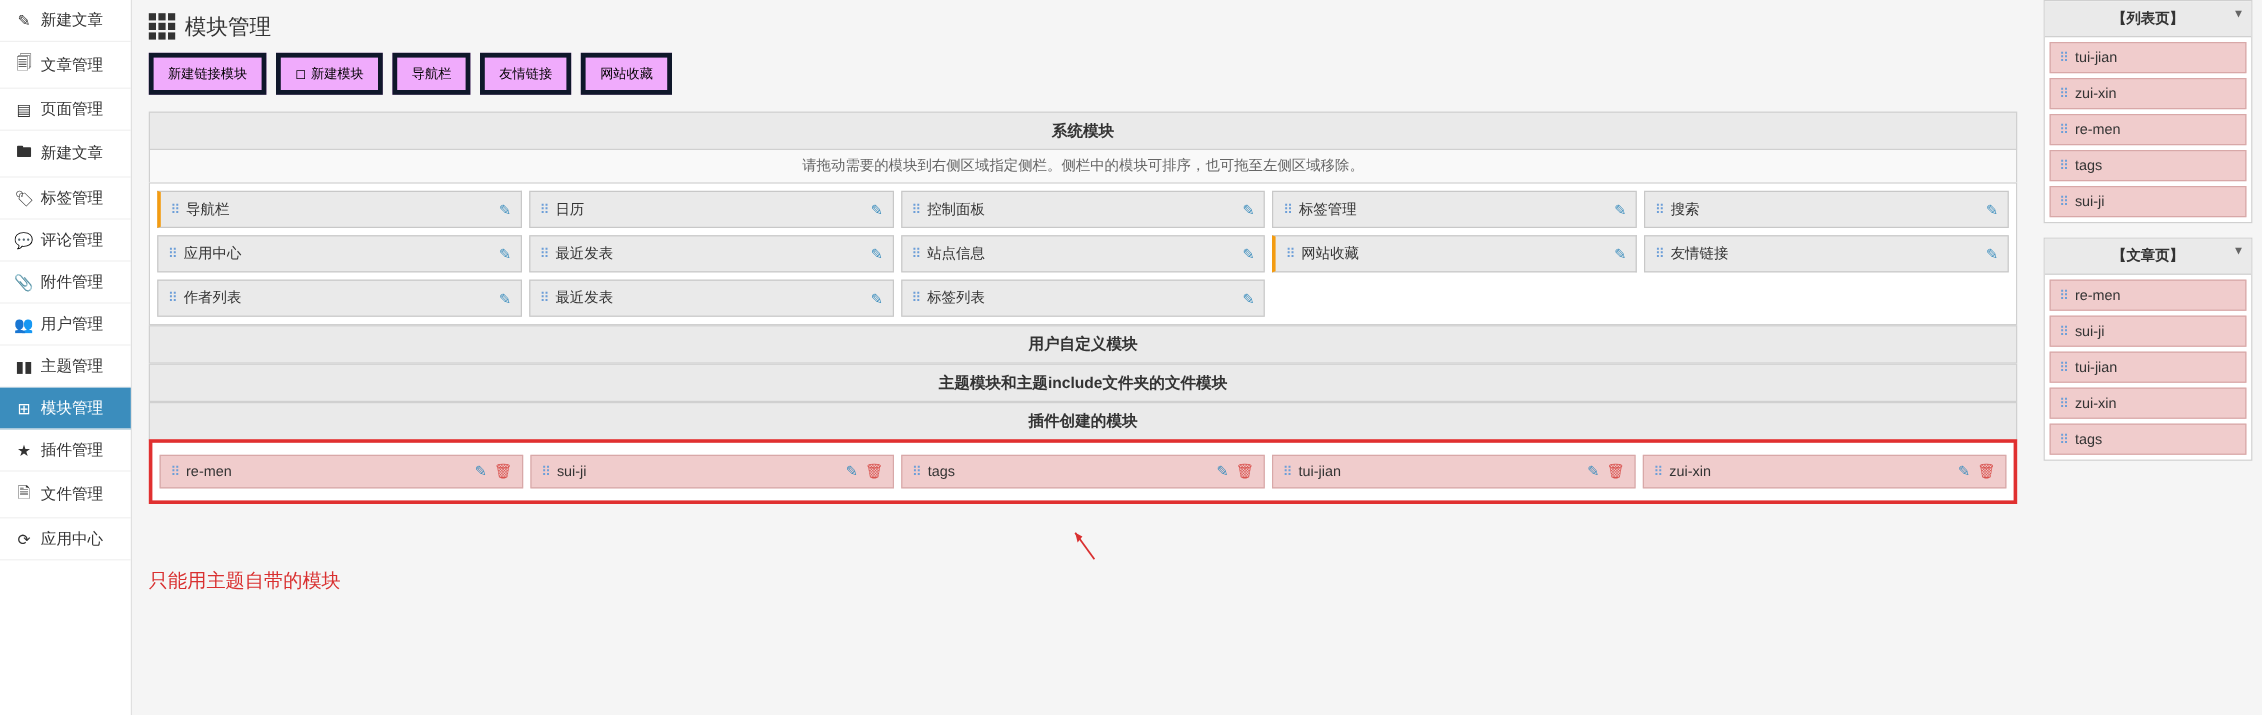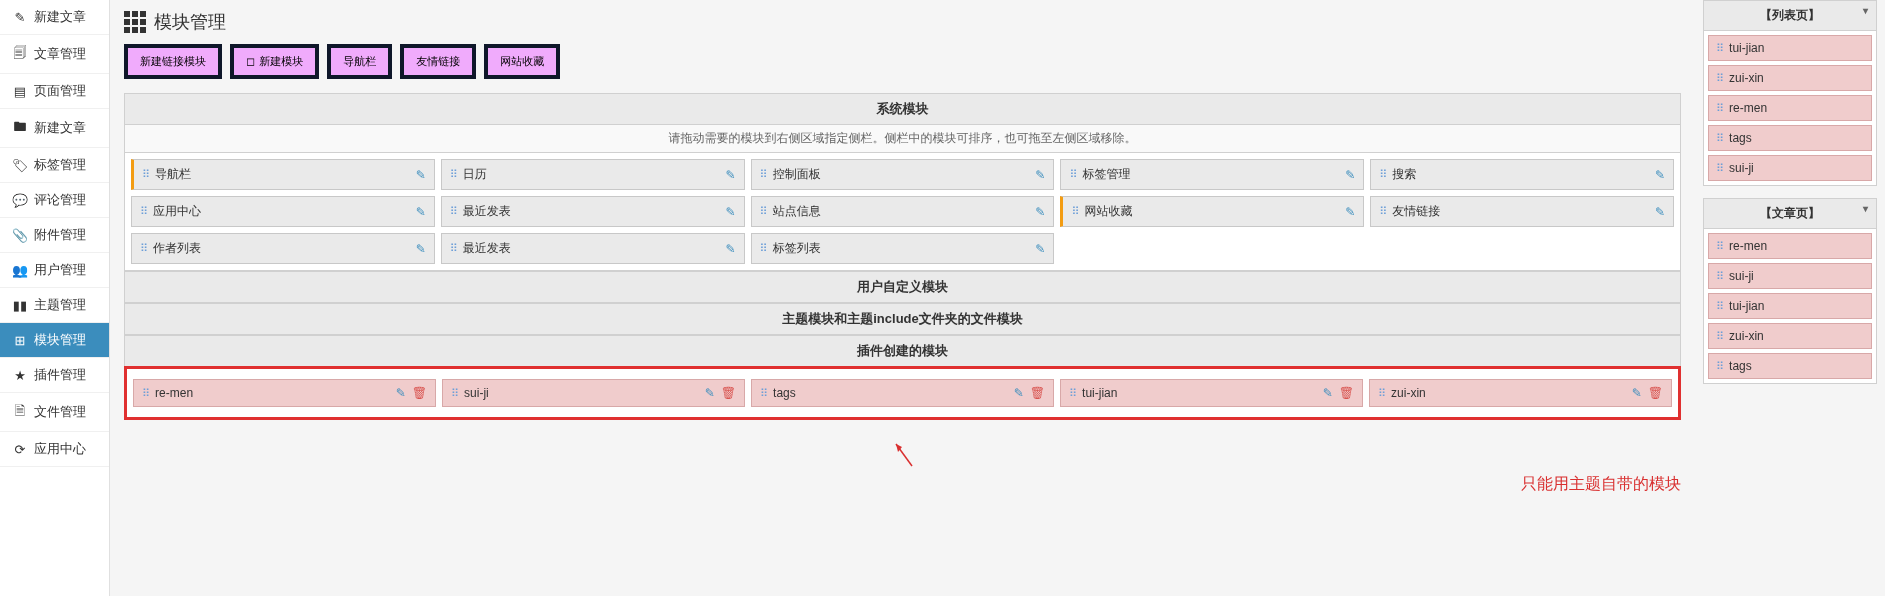--- a/index.html
+++ b/index.html
@@ -22,21 +22,21 @@
 .module-block { display: flex; align-items: center; justify-content: space-between; background: #eaeaea; border: 1px solid #c8c8c8; padding: 6px 8px; font-size: 12px; }
 .module-block.orange { border-left: 3px solid #f39c12; }
 .module-block .left { display: flex; align-items: center; gap: 5px; }
 .module-block .grip { color: #6c9ed8; font-size: 11px; }
 .edit-icon { color: #3b8dbd; cursor: pointer; }
 .delete-icon { color: #d9534f; cursor: pointer; margin-left: 6px; }
 .highlight-box { border: 3px solid #e03030; padding: 10px 6px; display: grid; grid-template-columns: repeat(5, 1fr); gap: 6px; background: #fff; margin-top: -1px; }
 .module-pink { display: flex; align-items: center; justify-content: space-between; background: #f0cccc; border: 1px solid #d8a8a8; padding: 6px 8px; font-size: 12px; }
 .module-pink .left { display: flex; align-items: center; gap: 5px; }
 .module-pink .grip { color: #6c9ed8; font-size: 11px; }
-.annotation { text-align: right; margin-top: 20px; }
+.annotation { text-align: left; margin-top: 20px; }
 .arrow-svg { display: block; margin: 0 auto 4px; }
 .annotation-text { color: #d93030; font-size: 16px; }
 .right-panel { width: 190px; padding: 0 8px; flex-shrink: 0; }
 .panel-box { background: #fff; border: 1px solid #d0d0d0; margin-bottom: 12px; }
 .panel-header { background: #eaeaea; padding: 6px 8px; font-size: 12px; font-weight: bold; text-align: center; position: relative; border-bottom: 1px solid #d0d0d0; }
 .panel-caret { position: absolute; right: 8px; top: 4px; font-size: 10px; color: #666; }
 .panel-item { display: flex; align-items: center; gap: 5px; background: #f0cccc; border: 1px solid #d8a8a8; margin: 4px; padding: 5px 7px; font-size: 12px; }
 .panel-item .grip { color: #6c9ed8; font-size: 11px; }
 </style>
 </head>

